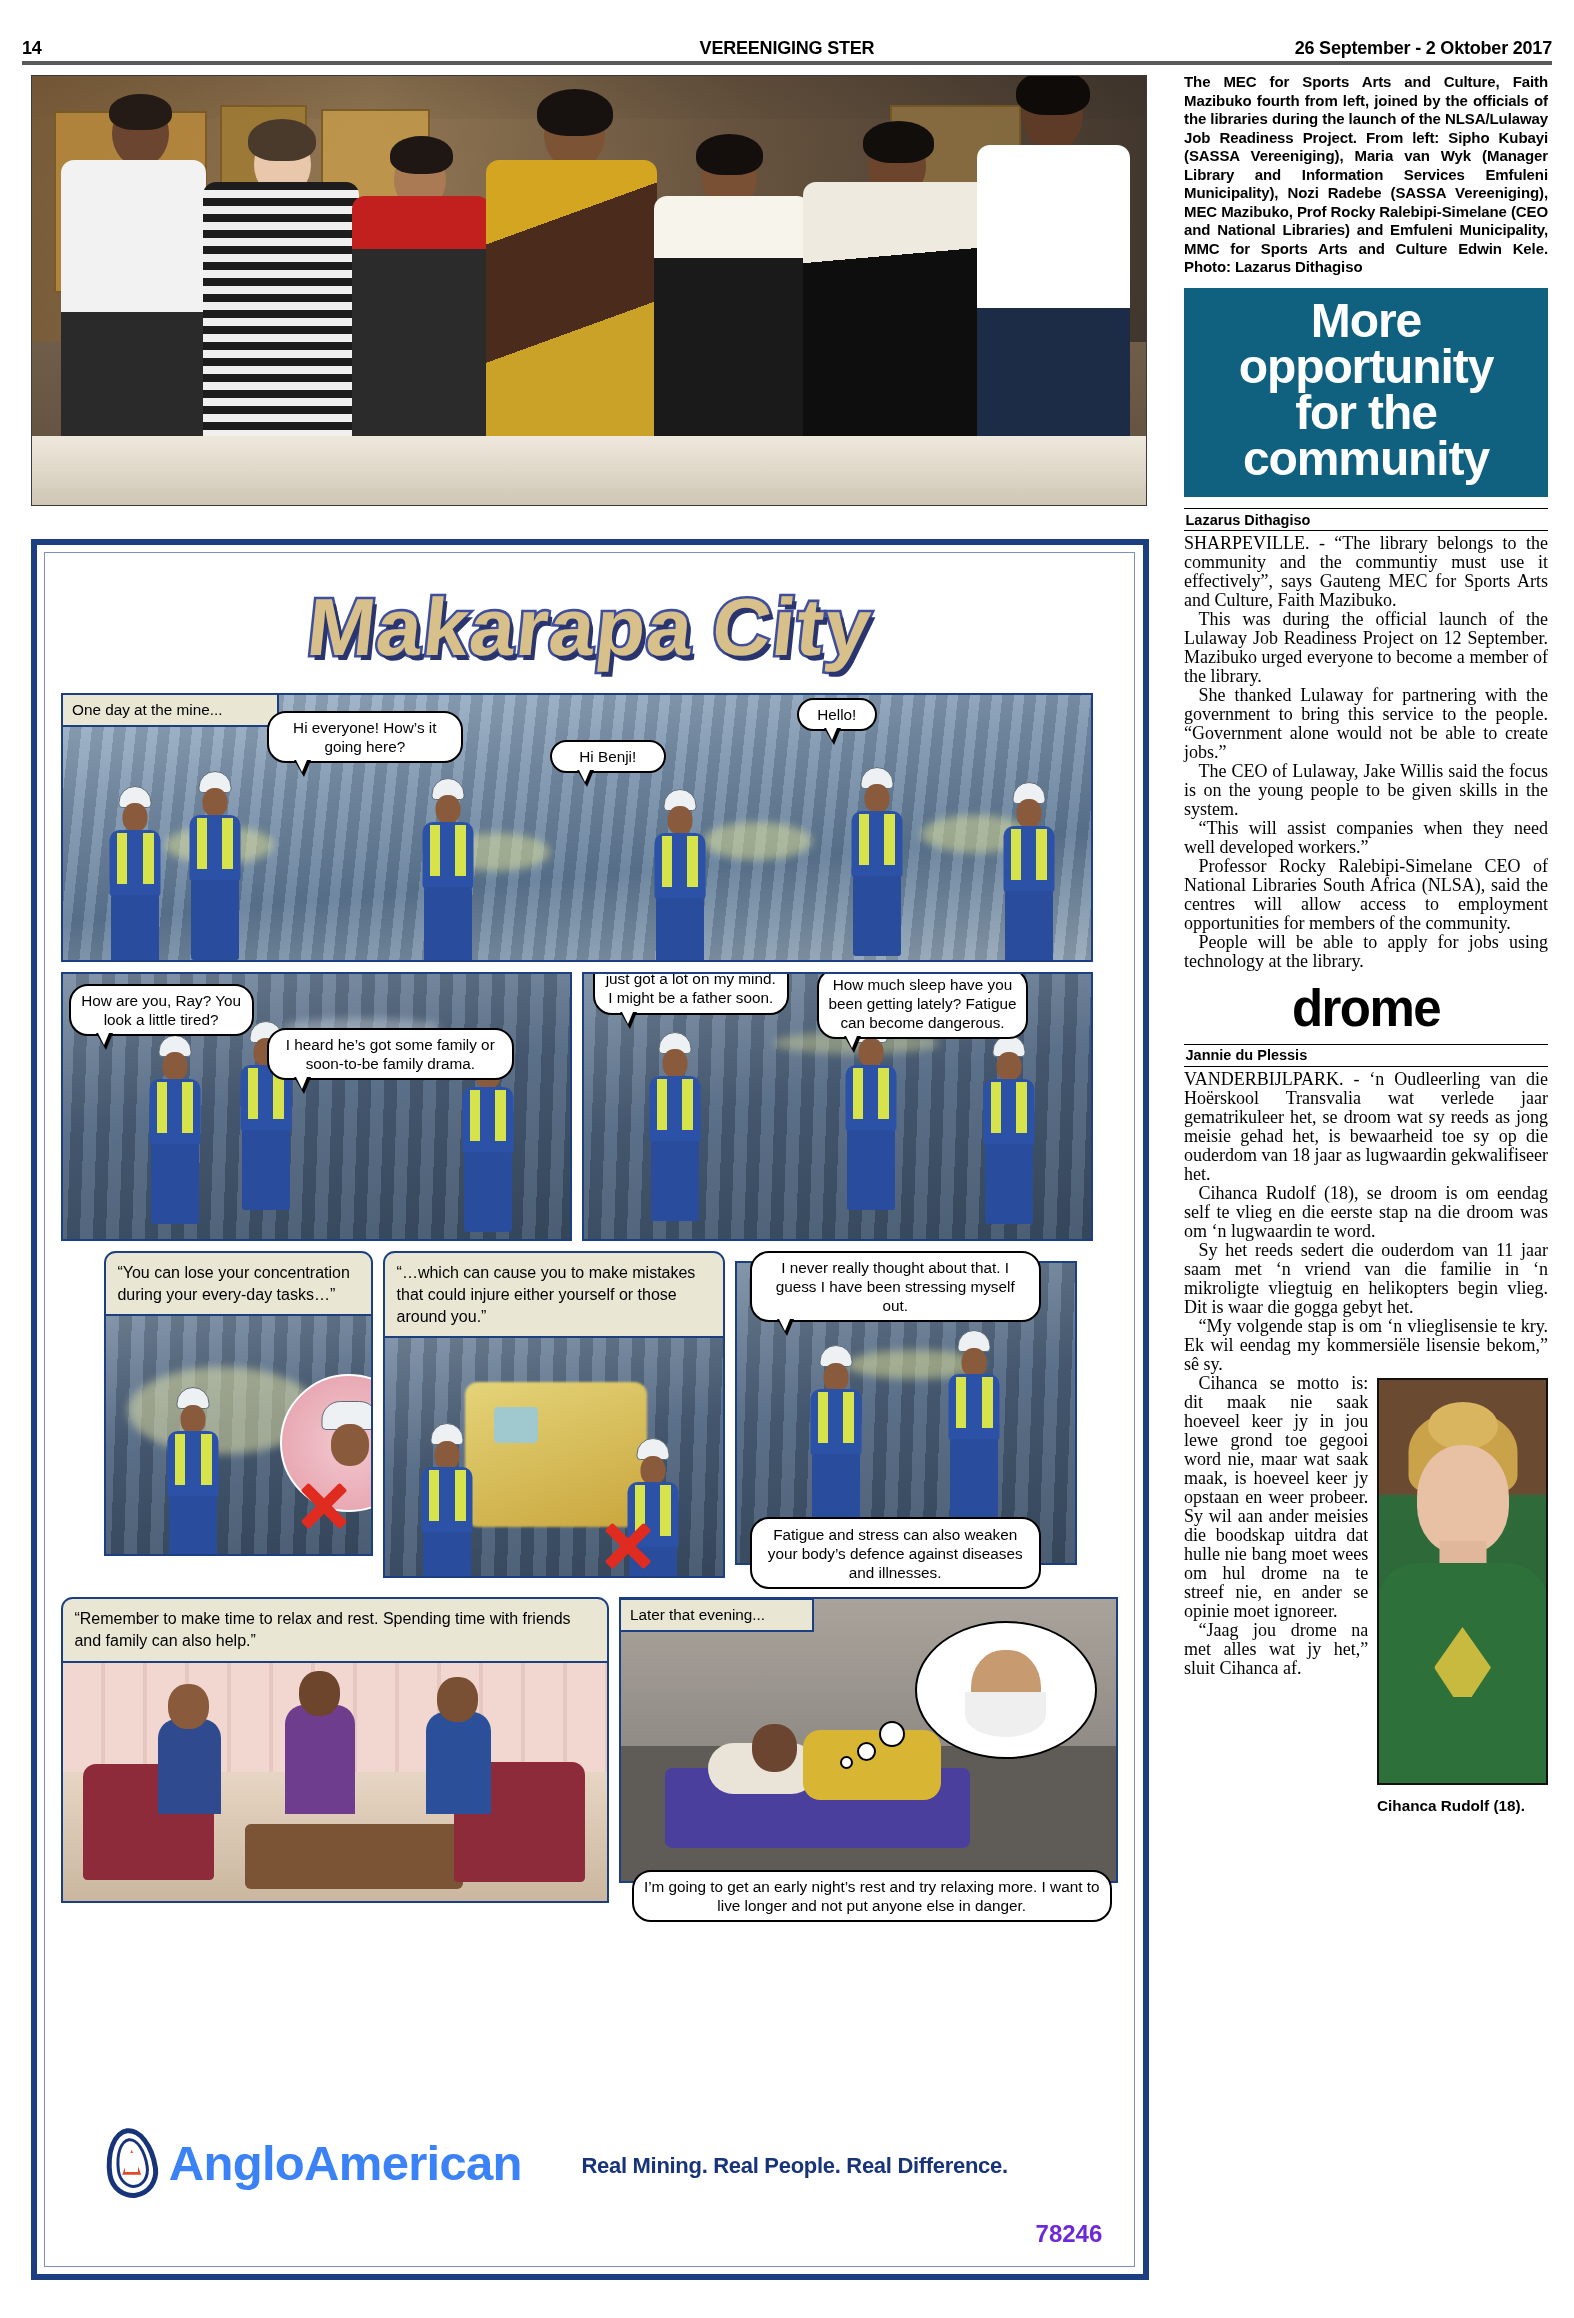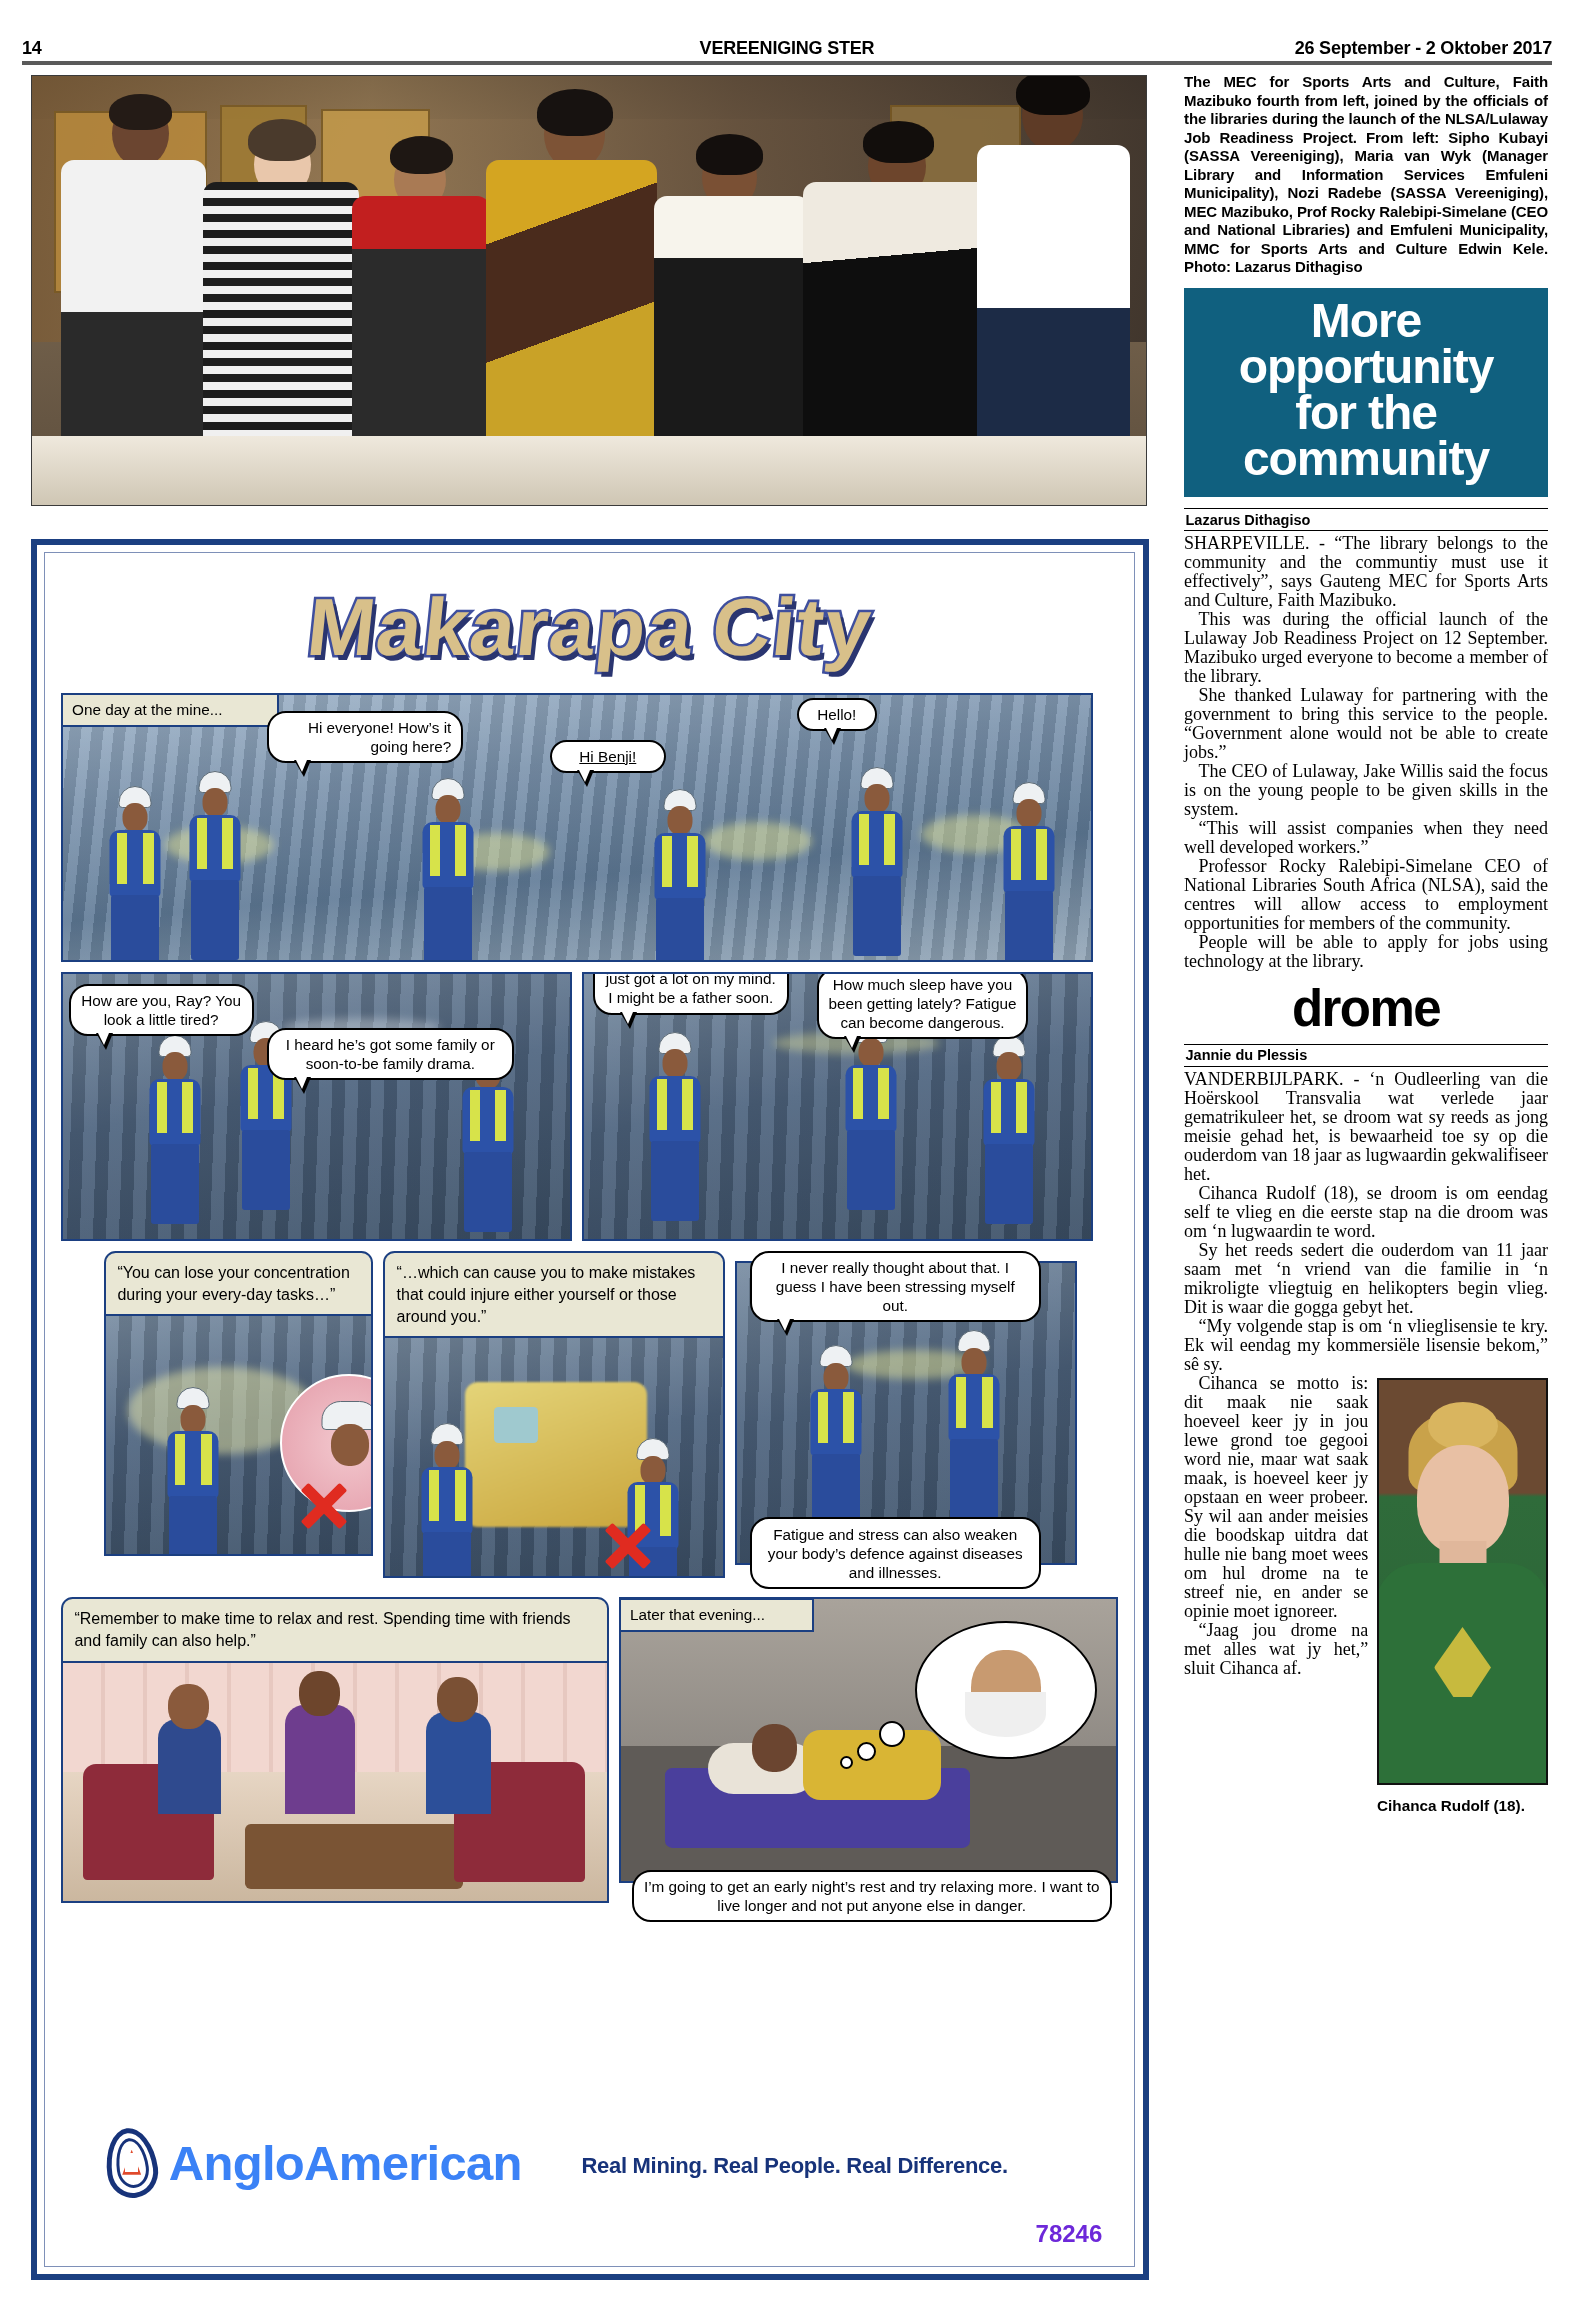--- a/index.html
+++ b/index.html
@@ -419,22 +419,22 @@
               </div>
           <div class="miner" style="left:923px;width:87px;height:178px;">
                 <div class="m-helm"></div>
                 <div class="m-head"></div>
                 <div class="m-torso"></div>
                 <div class="m-vest"></div>
                 <div class="m-legs"></div>
               </div>
 
           <div class="cap" style="left:-1.5px;top:-1.5px;width:218px;">One day at the mine...</div>
-          <div class="bubble tail" style="left:204px;top:16px;width:196px;text-align:right;">Hi everyone! How’s it going here?</div>
-          <div class="bubble tail" style="left:487px;top:45px;width:116px;text-decoration:underline;">Hi Benji!</div>
+          <div class="bubble tail" style="left:204px;top:16px;width:196px;">Hi everyone! How’s it going here?</div>
+          <div class="bubble tail" style="left:487px;top:45px;width:116px;">Hi Benji!</div>
           <div class="bubble tail" style="left:734px;top:2.9px;width:80px;">Hello!</div>
         </div>
       </div>
 
       <div class="row">
         <div class="panel" style="width:511px;height:269px;">
           <div class="rock dark"></div>
           <div class="beam" style="left:218px;top:44px;width:160px;height:19px;background:rgba(255,255,255,.3);"></div>
           <div class="miner" style="left:65px;width:95px;height:204px;">
                 <div class="m-helm"></div>

